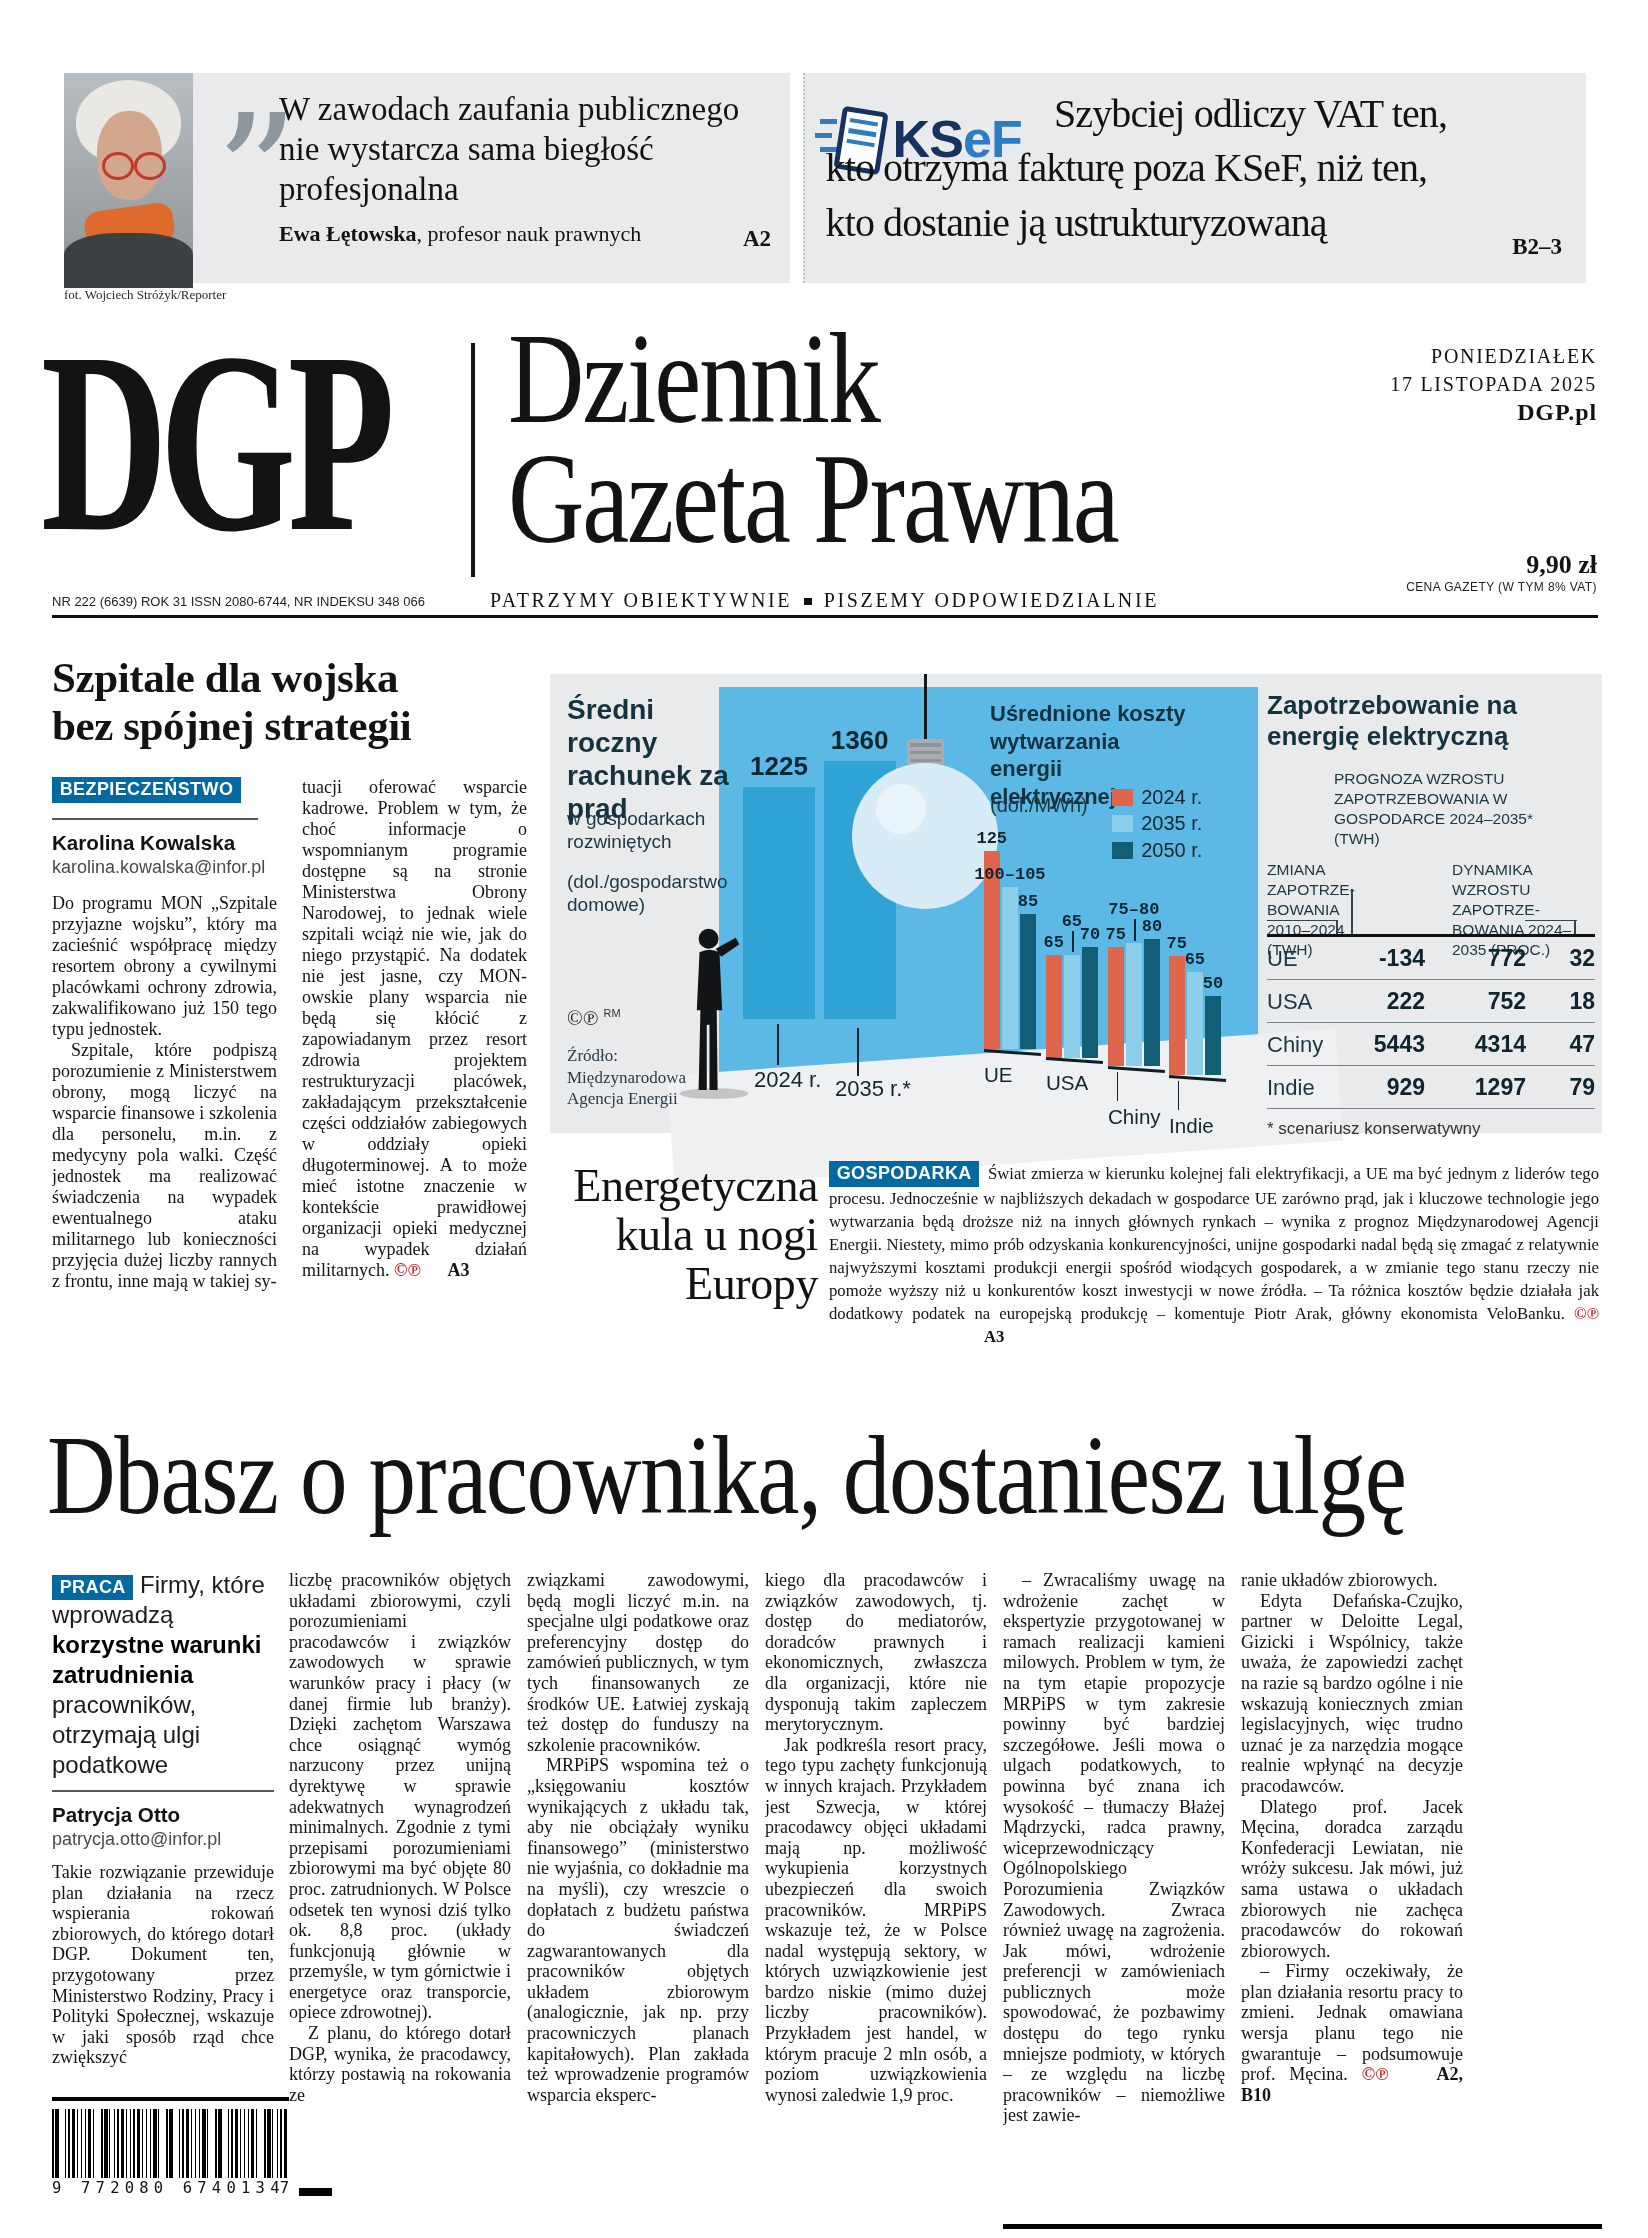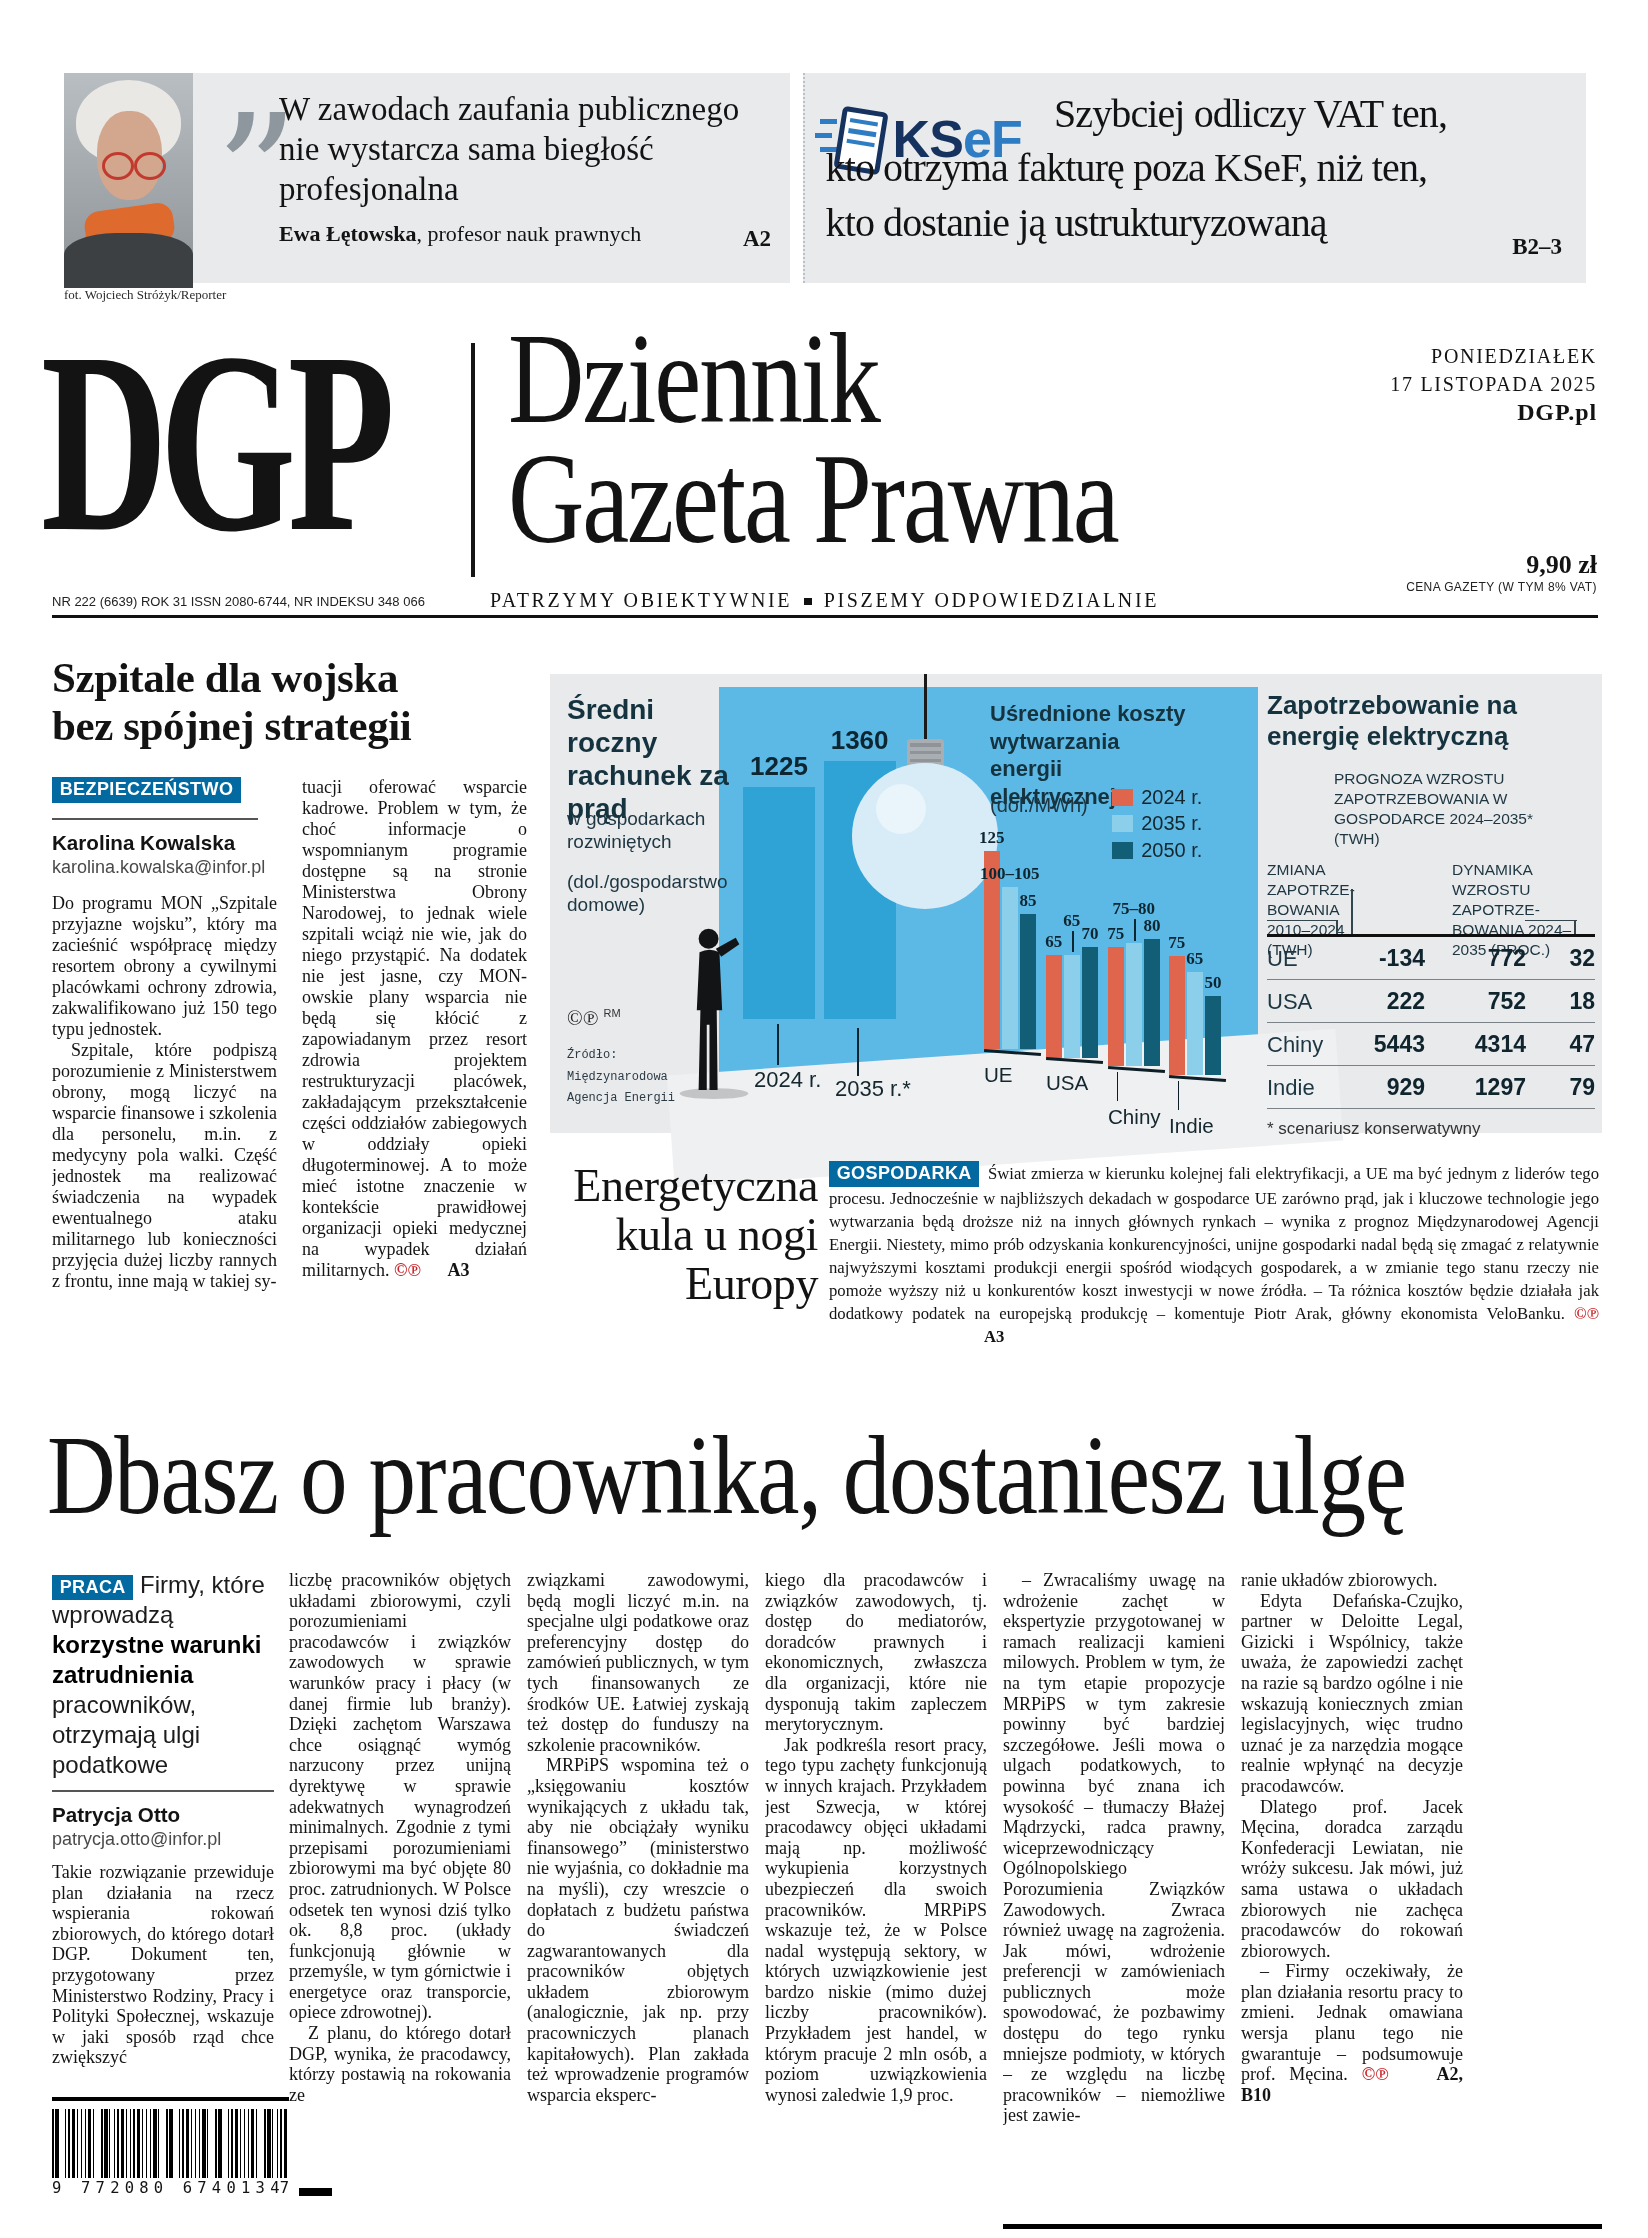--- a/index.html
+++ b/index.html
@@ -63,21 +63,21 @@
   #army-c1{left:52px;top:893px;width:225px;height:483px;}
   #army-c2{left:302px;top:777px;width:225px;height:601px;}
   
   #info{left:550px;top:674px;width:1052px;height:459px;background:#e8eaec;}
   .ig-title{font-family:"Liberation Sans",sans-serif;font-weight:bold;color:#15323f;}
   #ig-t1{left:17px;top:19px;width:176px;font-size:28px;line-height:33px;}
   #ig-sub1{left:17px;top:133px;width:180px;font-size:19px;line-height:23px;color:#1d3642;font-family:"Liberation Sans",sans-serif;}
   #ig-unit1{left:17px;top:196px;width:198px;font-size:19px;line-height:23px;color:#1d3642;font-family:"Liberation Sans",sans-serif;}
   #ig-cp{left:17px;top:333px;font-size:20.6px;color:#222;}
   #ig-cp .rm{font-size:11px;vertical-align:super;color:#333;font-family:"Liberation Sans",sans-serif;}
-  #ig-src{left:17px;top:371px;font-size:12px;line-height:21.5px;color:#2c3a44;font-family:Liberation Mono, monospace;}
+  #ig-src{left:17px;top:371px;font-size:17px;line-height:21.5px;color:#2c3a44;font-family:Liberation Serif, serif;}
   #wall{left:169px;top:13px;width:539px;height:404px;background:#5cb9e5;}
   #floor{left:120px;top:378px;width:670px;height:112px;background:#eef0f2;transform:rotate(-4deg);}
   #big-bars{left:193px;top:53px;height:292px;display:flex;align-items:flex-end;gap:8.6px;}
   .bigbar-col{display:flex;flex-direction:column;align-items:center;}
   .bigbar-label{font-family:"Liberation Sans",sans-serif;font-weight:bold;font-size:26px;color:#0d2631;margin-bottom:5.2px;}
   .bigbar{width:72px;background:#2fa3d5;}
   .leader{position:absolute;width:1.7px;background:#0d2631;}
   .yearlab{position:absolute;font-family:"Liberation Sans",sans-serif;font-size:22px;color:#14262e;}
   
   #cord{left:374px;top:0;width:2.6px;height:67px;background:#1a1a1a;}
@@ -88,21 +88,21 @@
   
   #ig-t2{left:440px;top:26px;width:198px;font-size:22px;line-height:27.5px;}
   #ig-unit2{left:440px;top:120px;font-size:20px;color:#1d3642;font-family:"Liberation Sans",sans-serif;}
   #legend{left:562px;top:112px;font-family:"Liberation Sans",sans-serif;font-size:20px;color:#14262e;}
   .leg-row{display:flex;align-items:center;margin-bottom:3.4px;}
   .legend-swatch{width:20.6px;height:17px;margin-right:8.6px;display:inline-block;}
   #grouped-chart-bars{left:434px;top:136px;width:266px;height:283px;}
   .ggroup{position:absolute;width:57px;}
   .gbars{display:flex;align-items:flex-end;gap:2.6px;height:239px;}
   .gbarwrap{display:flex;flex-direction:column;align-items:center;width:15.5px;}
-  .gbarlabel{font-family:Liberation Serif, serif;font-weight:bold;font-size:17px;color:#0d2631;white-space:nowrap;margin-bottom:2.6px;}
+  .gbarlabel{font-family:Liberation Mono, monospace;font-weight:bold;font-size:17px;color:#0d2631;white-space:nowrap;margin-bottom:2.6px;}
   .gbarlabel.raised{position:relative;margin-bottom:24px;}
   .gbarlabel.raised::after{content:"";position:absolute;top:100%;left:50%;width:1.7px;height:21.5px;background:#0d2631;}
   .gbar{width:15.5px;}
   .gbase{height:3.4px;background:#0d1e26;transform:rotate(4deg);margin-top:1.7px;}
   .gcat{font-family:"Liberation Sans",sans-serif;font-size:20.6px;color:#14262e;margin-top:8.6px;}
   .gcat.low{margin-top:34px;position:relative;}
   .gcat.low::before{content:"";position:absolute;left:8.6px;top:-33px;width:1.7px;height:29px;background:#0d1e26;}
   
   #tbl{left:717px;top:15.5px;width:328px;}
   #tbl-title{font-size:26px;line-height:31px;}

